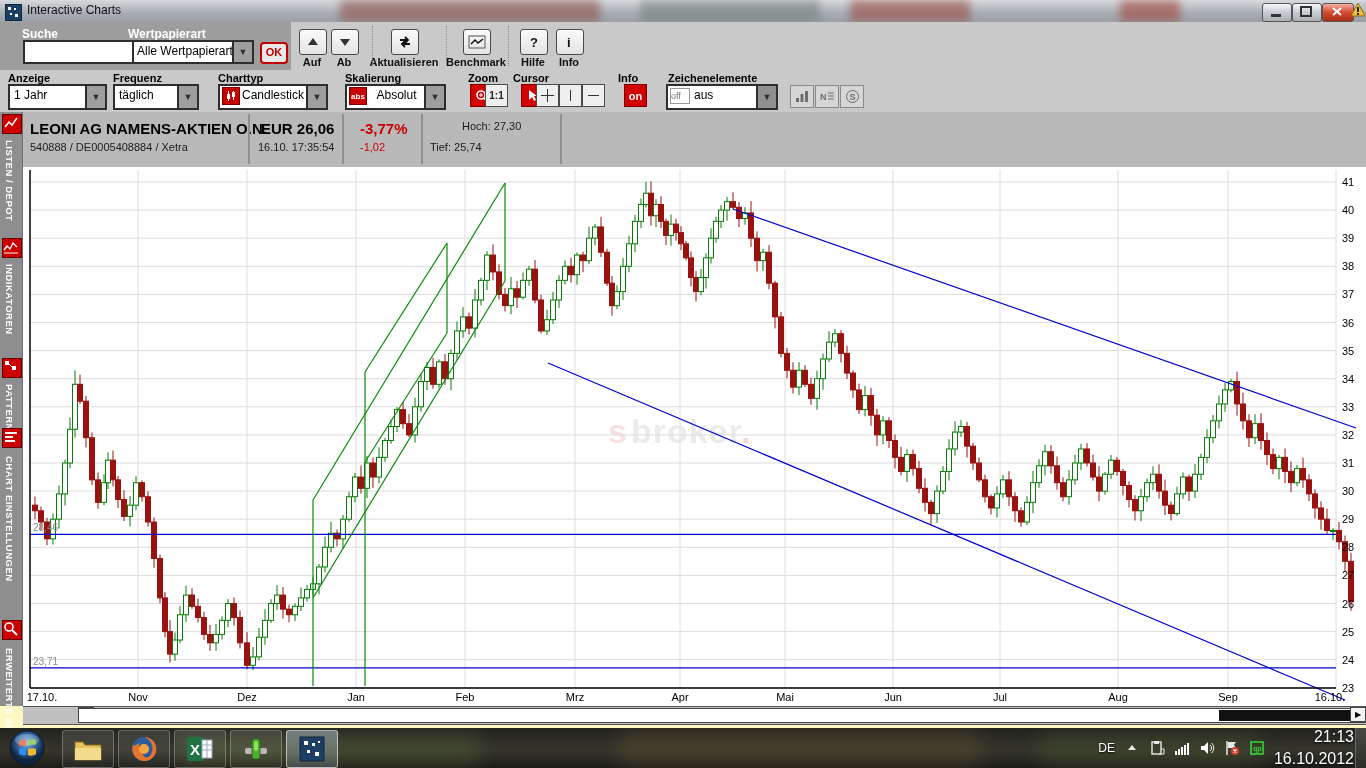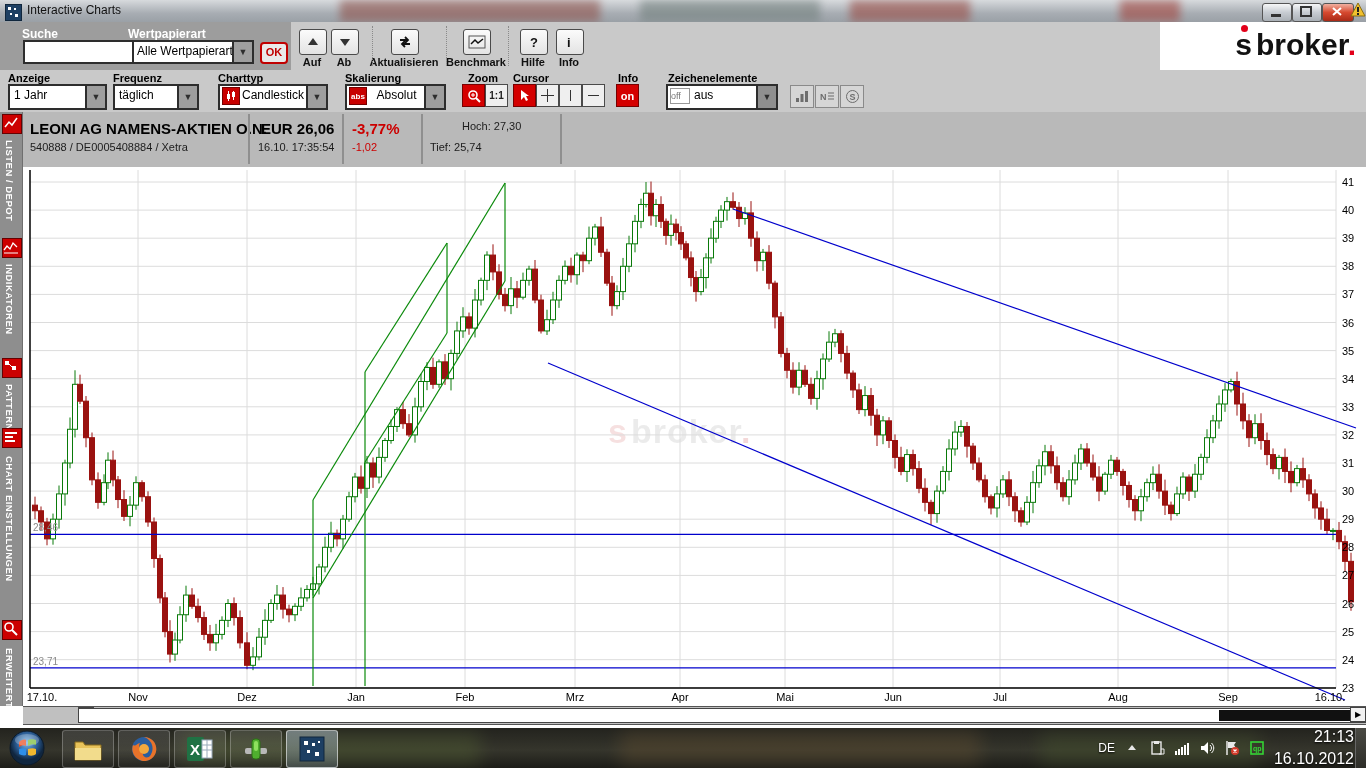--- a/index.html
+++ b/index.html
@@ -1,17 +1,17 @@
 <!DOCTYPE html>
 <html><head>
 <meta charset="utf-8">
 <style>
   html,body{margin:0;padding:0;background:#222;}
   #app{position:relative;width:1366px;height:768px;overflow:hidden;
-       font-family:"Liberation Sans",sans-serif;background:#ffffff;}
+       font-family:"Liberation Sans",sans-serif;background:#fef9c3;}
   .abs{position:absolute;}
   
   #titlebar{left:0;top:0;width:1366px;height:22px;
     background:linear-gradient(#d7dadd,#a8adb3 60%,#9aa0a6);border-bottom:1px solid #70757a;overflow:hidden;}
   .tb-blob{position:absolute;top:0;height:22px;filter:blur(4px);opacity:.55;}
   #title-icon{left:5px;top:4px;width:15px;height:15px;background:#1d3f63;border:1px solid #10263c;}
   #title-icon i{position:absolute;background:#fff;}
   #title-text{left:27px;top:3px;font-size:12px;color:#111;}
   .winbtn{position:absolute;top:3px;height:17px;border:1px solid #555;border-radius:3px;
     background:linear-gradient(#f6f7f8,#c7ccd2 50%,#aab0b6);text-align:center;font-size:10px;line-height:15px;color:#222;}
@@ -43,21 +43,21 @@
   .sqbtn{position:absolute;top:14px;width:21px;height:21px;border:1px solid #4a4a4a;background:#efefef;
     display:flex;align-items:center;justify-content:center;font-size:12px;color:#222;}
   .sqbtn.red{background:#d40000;border:1px solid #700;color:#fff;}
   .graybtn{position:absolute;top:15px;width:22px;height:21px;border:1px solid #8a8a8a;background:#d6d6d6;
     display:flex;align-items:center;justify-content:center;color:#6d6d6d;font-size:10px;font-weight:bold;}
   
   #infobar{left:0;top:112px;width:1366px;height:55px;background:#b9b9b9;border-bottom:2px solid #4c4c4c;}
   .ib-divider{position:absolute;top:2px;height:50px;border-left:2px solid #8f8f8f;}
   .ib-main{font-size:15px;font-weight:bold;color:#000;position:absolute;top:8px;white-space:nowrap;}
   .ib-sub{font-size:11px;color:#1c1c1c;position:absolute;top:29px;white-space:nowrap;}
-  .red{color:#cc0000;}
+  .red{color:#cc0000;margin-left:8px;}
   
   #sidebar{left:0;top:112px;width:22px;height:594px;background:#8e8e8e;border-right:1px solid #6f6f6f;}
   .sb-icon{position:absolute;left:2px;width:18px;height:18px;background:#cc0000;border:1px solid #600;}
   .sb-text{position:absolute;left:4px;writing-mode:vertical-rl;font-size:9.5px;font-weight:bold;color:#fff;
     letter-spacing:.5px;white-space:nowrap;}
   
   #chartbg{left:23px;top:167px;width:1343px;height:539px;background:#fff;}
   #chart-svg{left:0;top:0;width:1366px;height:768px;pointer-events:none;}
   #watermark{left:608px;top:412px;font-size:34px;font-weight:bold;letter-spacing:1px;
     color:rgba(128,128,128,0.16);white-space:nowrap;}
@@ -170,25 +170,20 @@
         <div class="tbtn" style="left: 556px;">
           <svg width="14" height="16">
             <text x="4" y="13" font-size="13" font-weight="bold" fill="#111">i</text>
           </svg>
         </div>
         <div class="tbtn-label" style="left: 569px; transform: translateX(-50%);">Info</div>
       </div>
     <div class="dotted-sep" style="left:372px;"></div>
     <div class="dotted-sep" style="left:446px;"></div>
     <div class="dotted-sep" style="left:508px;"></div>
-    <div id="brandpanel">
-      <div class="logo" style="right:10px;top:6px;font-size:30px;">
-        <span class="ls">s</span><span class="lsdot" style="left:6px;top:-3px;width:7px;height:7px;"></span><span>broker</span><span class="ldot">.</span>
-      </div>
-    </div>
   </div>
 
   <div id="tb2" class="abs">
     <div class="tb2-label" style="left:8px;">Anzeige</div>
     <div class="combo" style="left:8px;width:95px;">
       <span class="txt">1 Jahr</span>
       <span class="dd-arrow">▼</span>
     </div>
     <div class="tb2-label" style="left:113px;">Frequenz</div>
     <div class="combo" style="left:113px;width:82px;">

